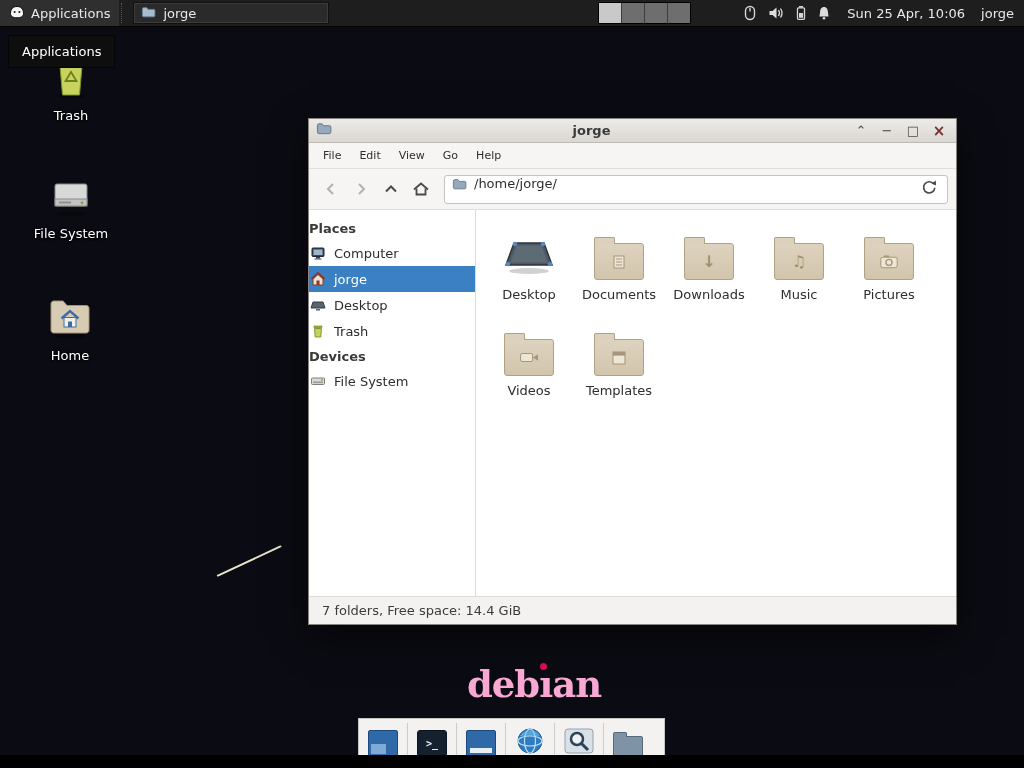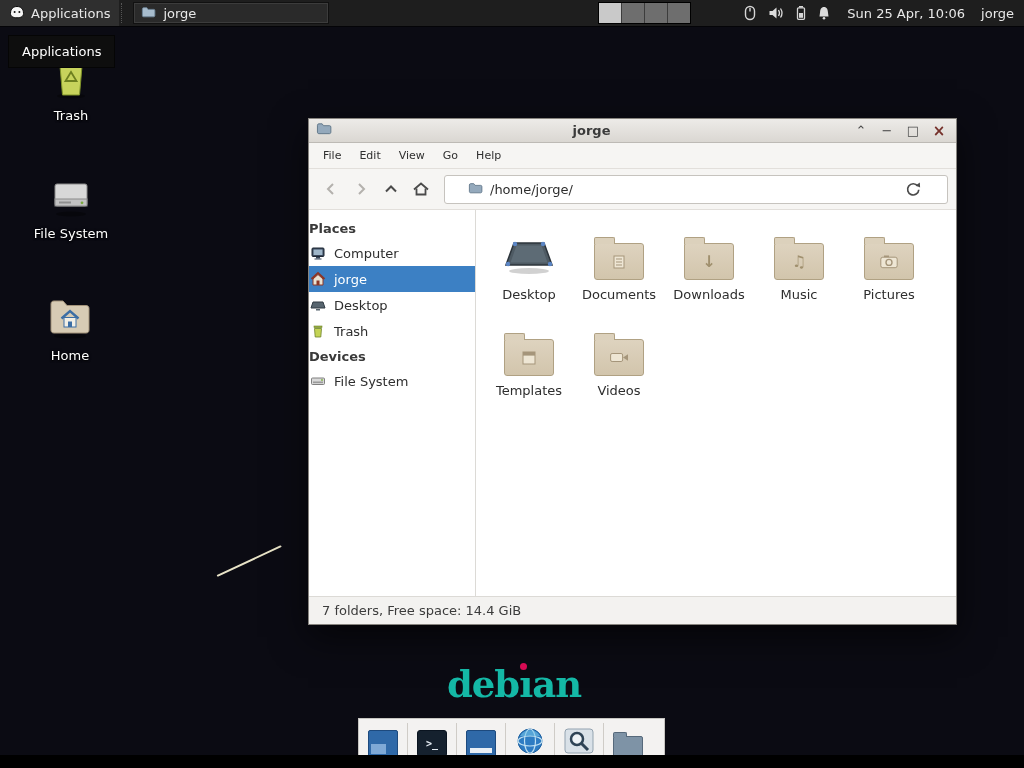--- a/index.html
+++ b/index.html
@@ -30,21 +30,21 @@
   
   .desk-icon{position:absolute;width:132px;display:flex;flex-direction:column;align-items:center;gap:8px;
              color:#fff;font-size:13px;text-shadow:0 1px 2px #000, 0 0 3px #000;cursor:default;}
   .desk-icon .glyph{display:flex;}
 
   
   .stray-line{position:absolute;left:217px;top:575px;width:71px;height:2px;background:#e9e4c8;
               transform:rotate(-25deg);transform-origin:left center;border-radius:1px;}
 
   
-  .debian-logo{position:absolute;left:446px;top:662px;width:136px;text-align:center;color:#14b8a6;
+  .debian-logo{position:absolute;left:466px;top:662px;width:136px;text-align:center;color:#f9a8d4;
                font-family:"DejaVu Serif","Liberation Serif",serif;font-weight:bold;font-size:37px;letter-spacing:-1px;}
   .logo-i{position:relative;display:inline-block;}
   .logo-i::after{content:"";position:absolute;left:1px;top:1px;width:7px;height:7px;border-radius:50%;background:#d70a53;}
 
   
   .window{position:absolute;left:308px;top:118px;width:649px;height:507px;background:#f6f5f3;
           border:1px solid #87847f;box-shadow:0 12px 34px rgba(0,0,0,.6);display:flex;flex-direction:column;box-sizing:border-box;}
   .titlebar{height:23px;background:linear-gradient(#edebe8,#dad7d2);border-bottom:1px solid #bdbab5;
             display:flex;align-items:center;padding:0 7px;gap:6px;flex:none;}
   .titlebar .title{flex:1;text-align:center;font-weight:bold;font-size:13px;color:#3a3a3a;}
@@ -53,21 +53,21 @@
   .tb-btn.close{color:#75302a;font-size:15px;font-weight:bold;}
 
   .menubar{height:25px;background:#f6f5f3;border-bottom:1px solid #e2dfdb;display:flex;align-items:center;
            padding:0 5px;font-size:11px;color:#2f2f2f;flex:none;}
   .menu-item{padding:3px 9px;}
 
   .toolbar{height:40px;background:#f6f5f3;border-bottom:1px solid #e2dfdb;display:flex;align-items:center;
            gap:3px;padding:0 8px;flex:none;}
   .nav-btn{width:27px;height:27px;display:flex;align-items:center;justify-content:center;border-radius:3px;}
   .pathbar{flex:1;height:27px;margin-left:7px;background:#fff;border:1px solid #c6c3be;border-radius:3px;
-           display:flex;align-items:center;gap:7px;padding:0 23px;}
+           display:flex;gap:7px;padding:0 7px;}
   .path-text{flex:1;font-size:13px;color:#2d2d2d;}
   .reload-btn{width:22px;height:22px;display:flex;align-items:center;justify-content:center;}
 
   .win-body{flex:1;display:flex;min-height:0;background:#fff;}
   .sidebar{width:167px;flex:none;background:#fff;border-right:1px solid #dcdad6;padding-top:6px;
            font-size:13px;color:#2e2e2e;box-sizing:border-box;}
   .side-header{font-weight:bold;color:#3a3a3a;padding:5px 10px 4px 0;}
   .side-item{display:flex;align-items:center;gap:8px;height:26px;padding-left:1px;}
   .side-item.selected{background:#3c80c4;color:#fff;}
   .side-item .glyph{display:flex;width:16px;justify-content:center;}
@@ -388,39 +388,39 @@
                 </svg>
             </span>
           </span>
           <span>Pictures</span>
         </div>
 
 
         <div class="file-item">
           <span class="folder">
             <span class="emblem">
+              <svg width="19" height="13" viewBox="0 0 19 13">
+                  <rect x="0.6" y="2.5" width="12" height="8" rx="1.5" fill="#eee6d4" stroke="#a5957a"></rect>
+                  <polygon points="13,6.5 18,3.3 18,9.7" fill="#a5957a"></polygon>
+                </svg>
+            </span>
+          </span>
+          <span>Videos</span>
+        </div>
+
+        <div class="file-item">
+          <span class="folder">
+            <span class="emblem">
               <svg width="14" height="14" viewBox="0 0 14 14">
                   <rect x="1" y="1" width="12" height="12" fill="#eee6d4" stroke="#a5957a"></rect>
                   <rect x="1" y="1" width="12" height="3.6" fill="#a5957a"></rect>
                 </svg>
             </span>
           </span>
           <span>Templates</span>
-        </div>
-
-        <div class="file-item">
-          <span class="folder">
-            <span class="emblem">
-              <svg width="19" height="13" viewBox="0 0 19 13">
-                  <rect x="0.6" y="2.5" width="12" height="8" rx="1.5" fill="#eee6d4" stroke="#a5957a"></rect>
-                  <polygon points="13,6.5 18,3.3 18,9.7" fill="#a5957a"></polygon>
-                </svg>
-            </span>
-          </span>
-          <span>Videos</span>
         </div>
 
       </div>
     </div>
 
     <div class="statusbar">
       <span>7 folders, Free space: 14.4 GiB</span>
     </div>
   </div>
 

